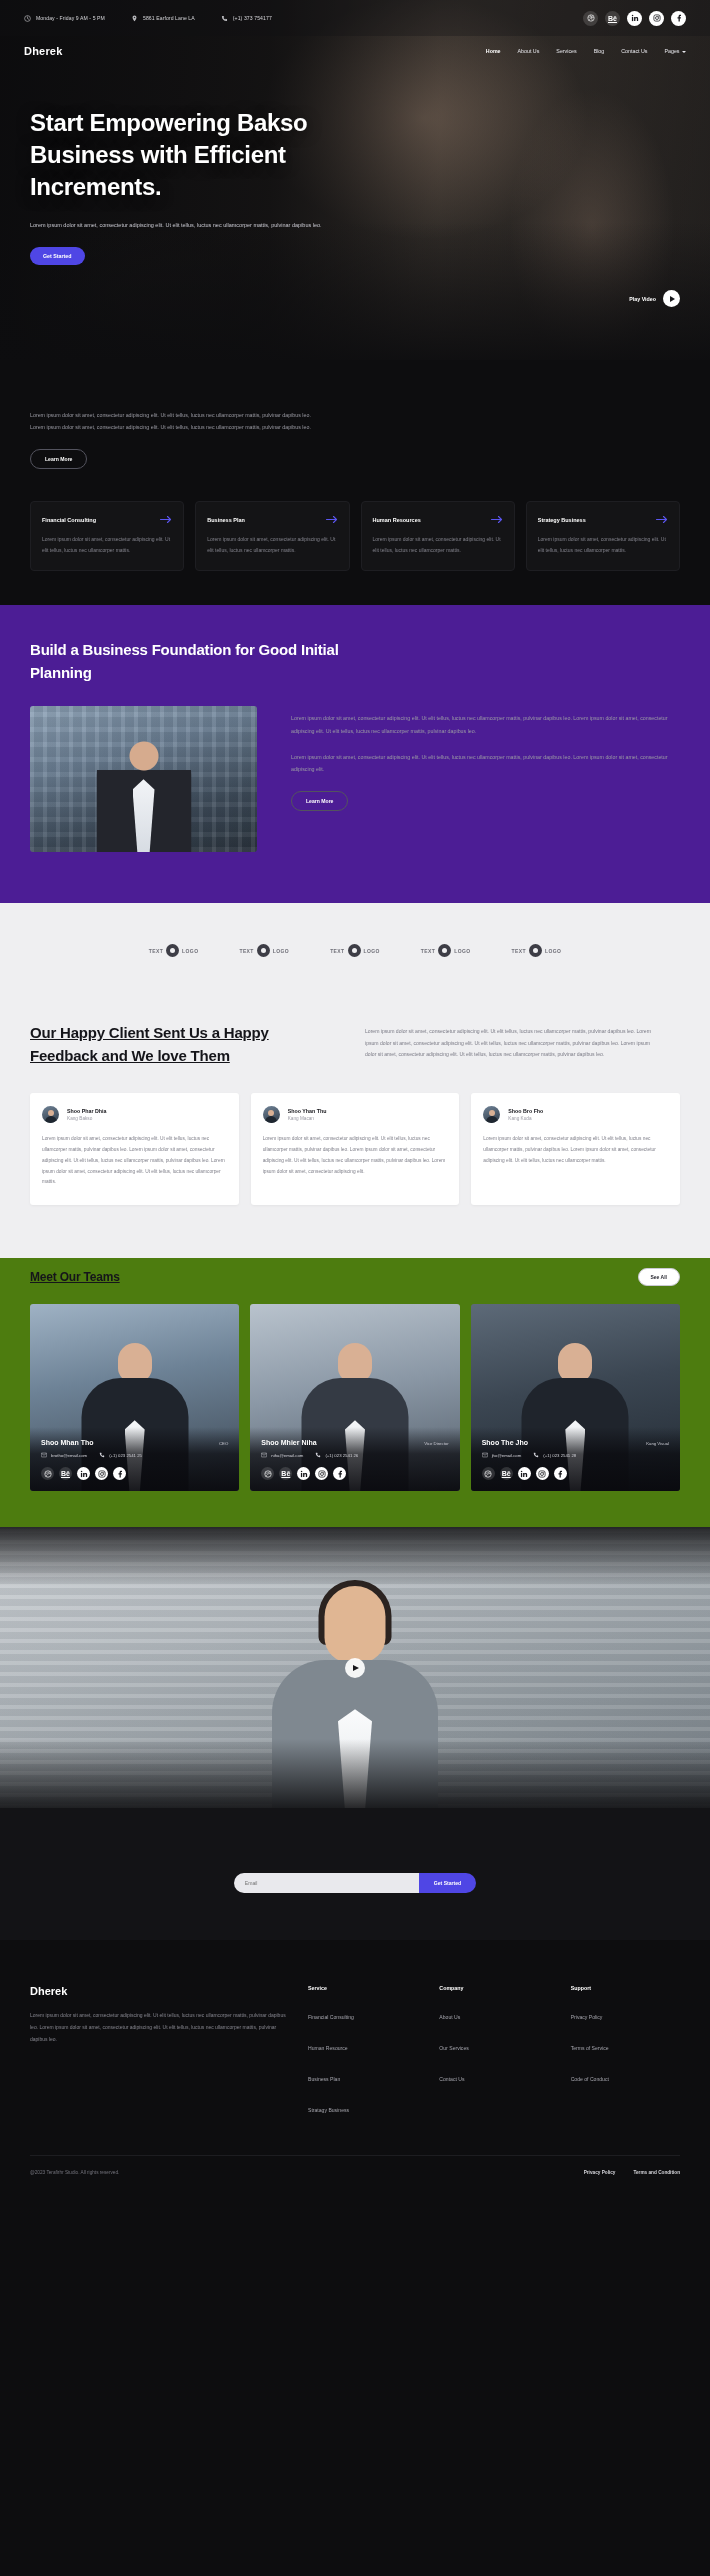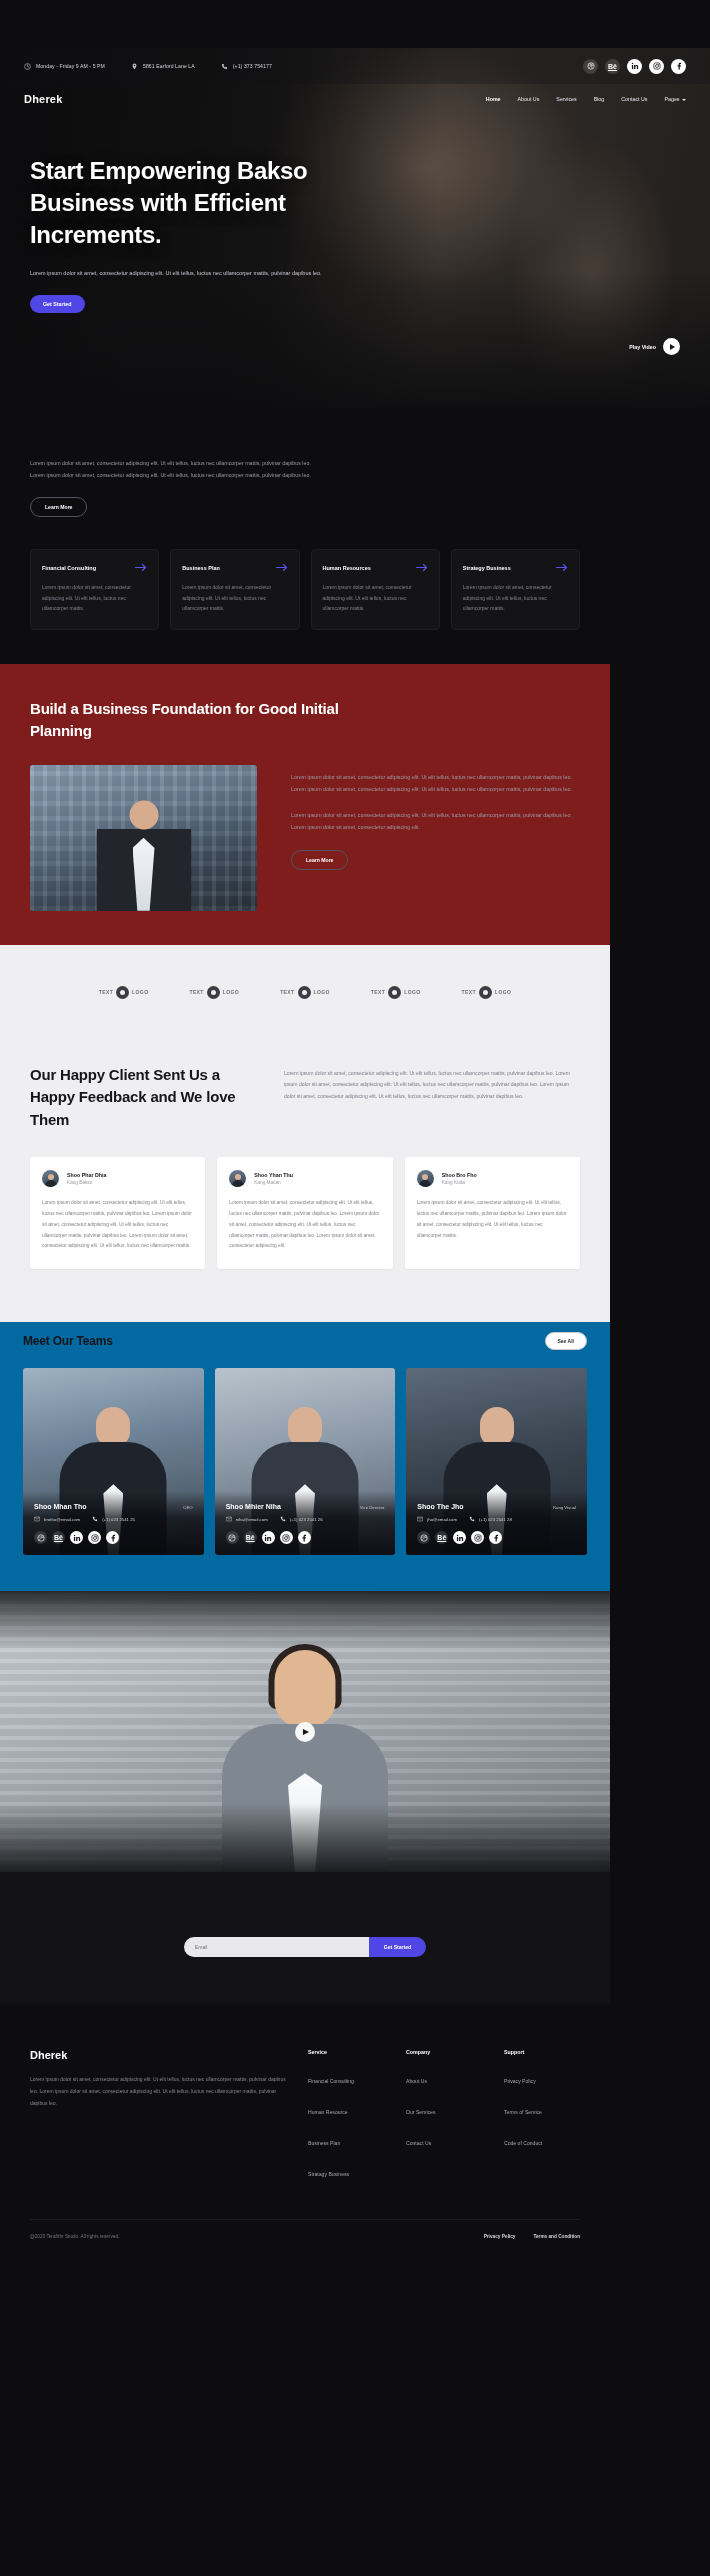--- a/index.html
+++ b/index.html
@@ -2,21 +2,21 @@
 <html><head>
 <meta charset="utf-8">
 <style>
   * { margin:0; padding:0; box-sizing:border-box; }
   html,body { background:#0d0d0f; }
   body {
     width:710px; height:2576px;
     font-family:"Liberation Sans", sans-serif;
     color:#fff; overflow:hidden; position:relative;
   }
-  .page { width:610px; position:relative;margin-top:48px; }
+  .page { width:710px; position:relative; }
 
   
   .hero {
     position:relative; width:710px; height:360px; overflow:hidden;
     background:#1b1714;
   }
   .hero-bg {
     position:absolute; inset:0;
     background:
       radial-gradient(ellipse 227px 168px at 424px 118px, rgba(214,178,150,.55), rgba(214,178,150,0) 72%),
@@ -101,21 +101,21 @@
   .card {
     background:#141416; border:1px solid #1e1e22; border-radius:4px;
     padding:13px 11px 15px;
   }
   .card-head { display:flex; align-items:center; justify-content:space-between; }
   .card-title { font-size:5.5px; font-weight:700; color:#fff; }
   .arrow-ic { width:12px; height:9px; display:block; }
   .card-text { margin-top:10px; font-size:5px; line-height:2.1; color:#83838c; }
 
   
-  .sec-found { background:#7f1d1d; padding:34px 30px 34px; }
+  .sec-found { background:#4c1d95; padding:34px 30px 51px; }
   .found-h { font-size:15px; line-height:1.5; font-weight:700; max-width:355px; letter-spacing:-0.2px;}
   .found-body { margin-top:22px; display:flex; gap:34px; align-items:flex-start; }
   .found-img {
     width:227px; height:146px; border-radius:3px; flex:none; overflow:hidden; position:relative;
     background:linear-gradient(165deg,#8ea3b8 0%, #6c8095 35%, #3f4d5c 70%, #2a333d 100%);
   }
   .found-img .fig{
     position:absolute; left:50%; bottom:0; transform:translateX(-50%);
     width:95px; height:116px;
     background:
@@ -141,37 +141,37 @@
   .logo-item .t{ font-size:5px; font-weight:700; color:#6f6f78; letter-spacing:0.4px;}
   .logo-ring{
     width:13px;height:13px;border-radius:50%;background:#3d3d46;
     display:flex;align-items:center;justify-content:center;
   }
   .logo-ring i{ display:block;width:5px;height:5px;border-radius:50%;background:#efeff1; }
 
   
   .sec-testi { background:#efeff1; color:#15151a; padding:24px 30px 53px; }
   .testi-top{ display:flex; gap:39px; align-items:flex-start; }
-  .h2-dark{ font-size:15px; line-height:1.5; font-weight:700; color:#15151a; max-width:296px; letter-spacing:-0.2px;}
+  .h2-dark{ font-size:15px; line-height:1.5; font-weight:700; color:#15151a; max-width:296px; letter-spacing:-0.2px;text-decoration:underline;}
   .muted-dark{ font-size:5.1px; line-height:2.25; color:#7a7a85; max-width:296px; padding-top:4px;}
   .testi-cards{ margin-top:26px; display:grid; grid-template-columns:repeat(3,1fr); gap:12px; }
   .tcard{ background:#fff; border-radius:3px; padding:13px 12px 17px; box-shadow:0 1px 3px rgba(0,0,0,.05); }
   .tc-head{ display:flex; align-items:center; gap:8px; }
   .avatar{ width:17px;height:17px;border-radius:50%;flex:none; overflow:hidden;
     background:linear-gradient(160deg,#6f8296,#2f3a46); position:relative;}
   .avatar::after{content:"";position:absolute;left:50%;top:4px;transform:translateX(-50%);
     width:6px;height:6px;border-radius:50%;background:#d9b094;}
   .avatar::before{content:"";position:absolute;left:50%;bottom:0;transform:translateX(-50%);
     width:12px;height:7px;border-radius:6px 6px 0 0;background:#1e2630;}
   .tc-name{ font-size:5.3px; font-weight:700; color:#15151a; }
   .tc-role{ font-size:4.7px; color:#9a9aa3; margin-top:2px; }
   .tc-body{ margin-top:11px; font-size:4.8px; line-height:2.25; color:#7f7f89; }
 
   
-  .sec-team{ background:#0369a1; padding:10px 23px 36px; }
+  .sec-team{ background:#4d7c0f; padding:10px 30px 36px; }
   .team-head{ display:flex; align-items:center; }
   .h2-dark.sm{ font-size:12px; }
   .btn-pill{
     margin-left:auto; border:1px solid #c9c9d2; background:#fff; border-radius:11px;
     padding:5px 12px; font-size:5px; font-weight:700; color:#2a2a33; cursor:pointer; font-family:inherit;
   }
   .team-grid{ margin-top:18px; display:grid; grid-template-columns:repeat(3,1fr); gap:11px; }
   .tm{ position:relative; height:187px; border-radius:3px; overflow:hidden; }
   .tm.a{ background:linear-gradient(170deg,#9fb2c4 0%,#6d8296 40%,#3c4753 100%); }
   .tm.b{ background:linear-gradient(170deg,#b9c3cd 0%,#8b98a6 45%,#525d69 100%); }

